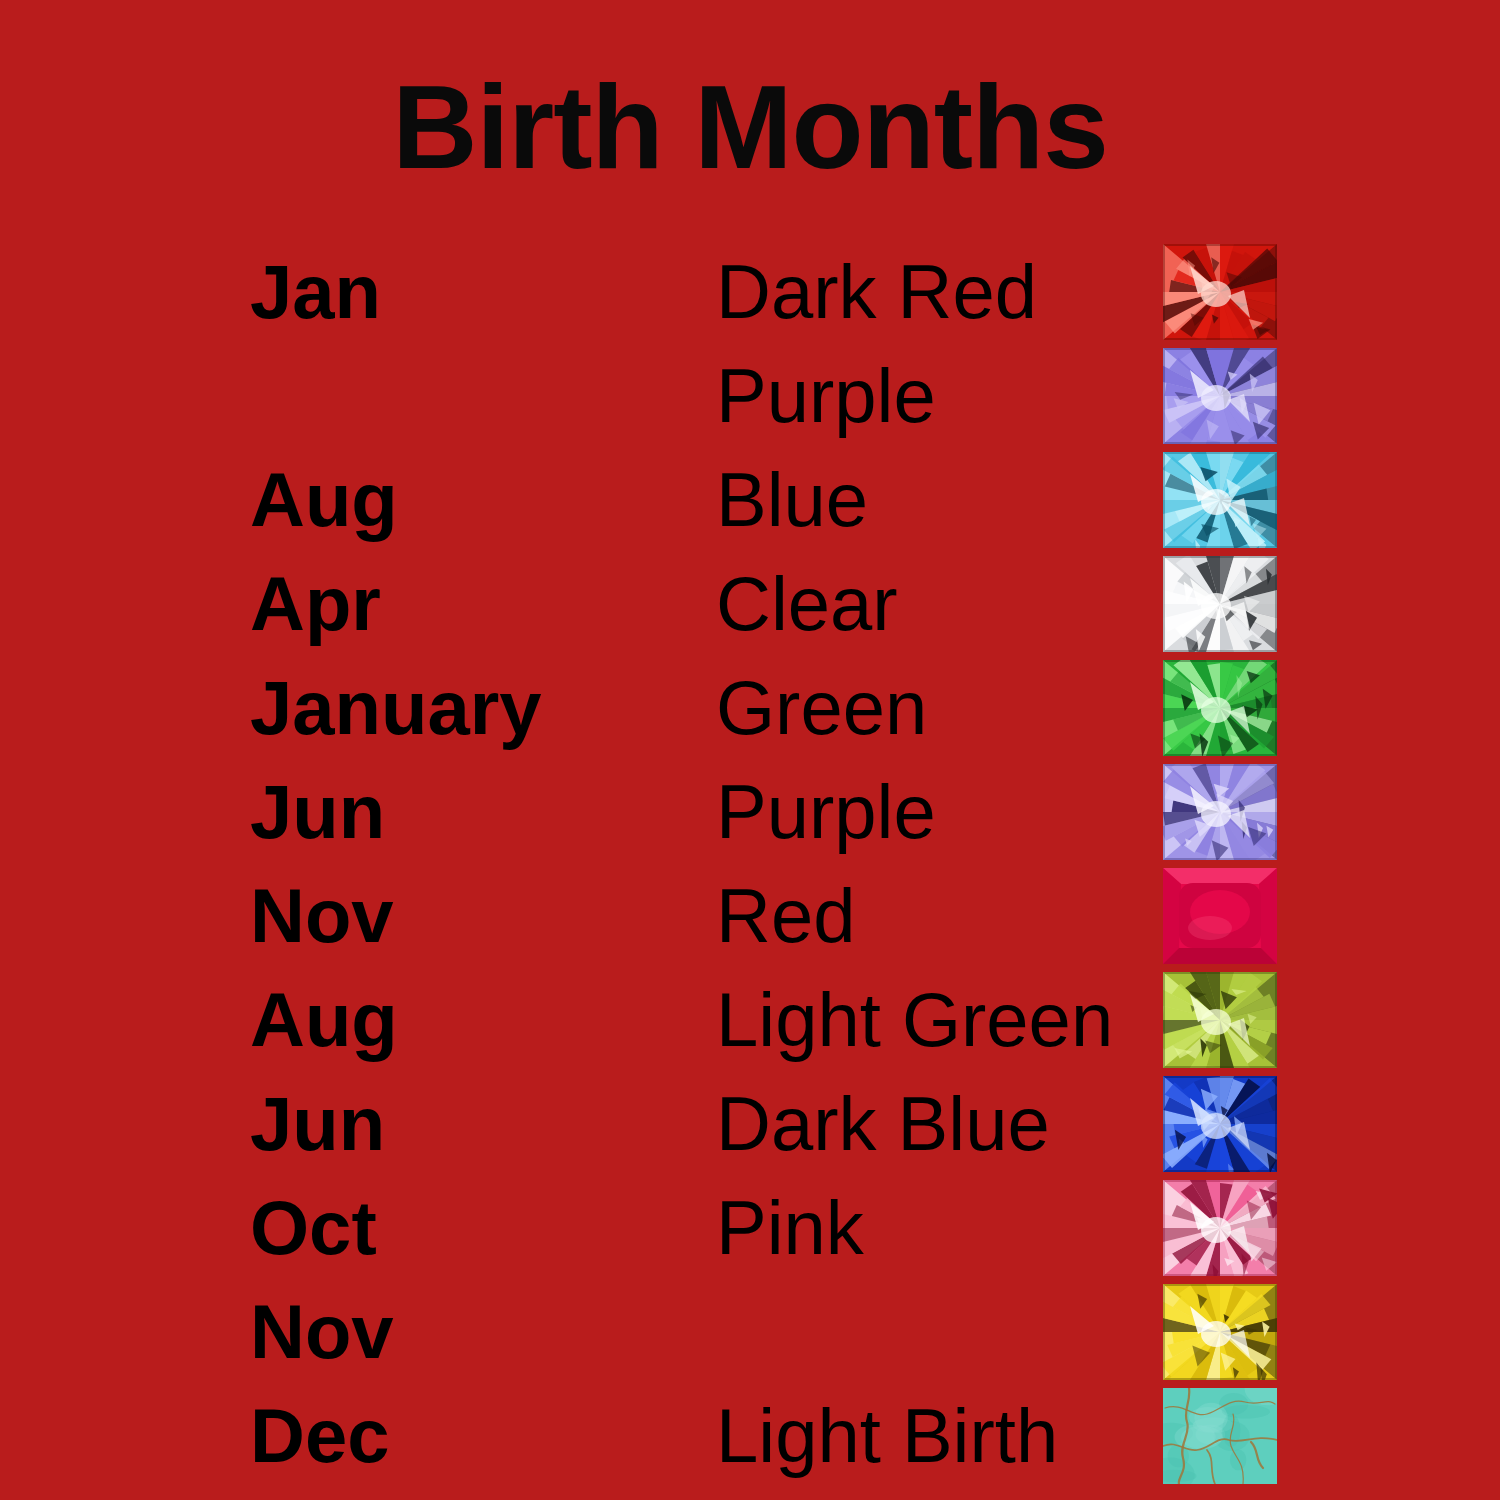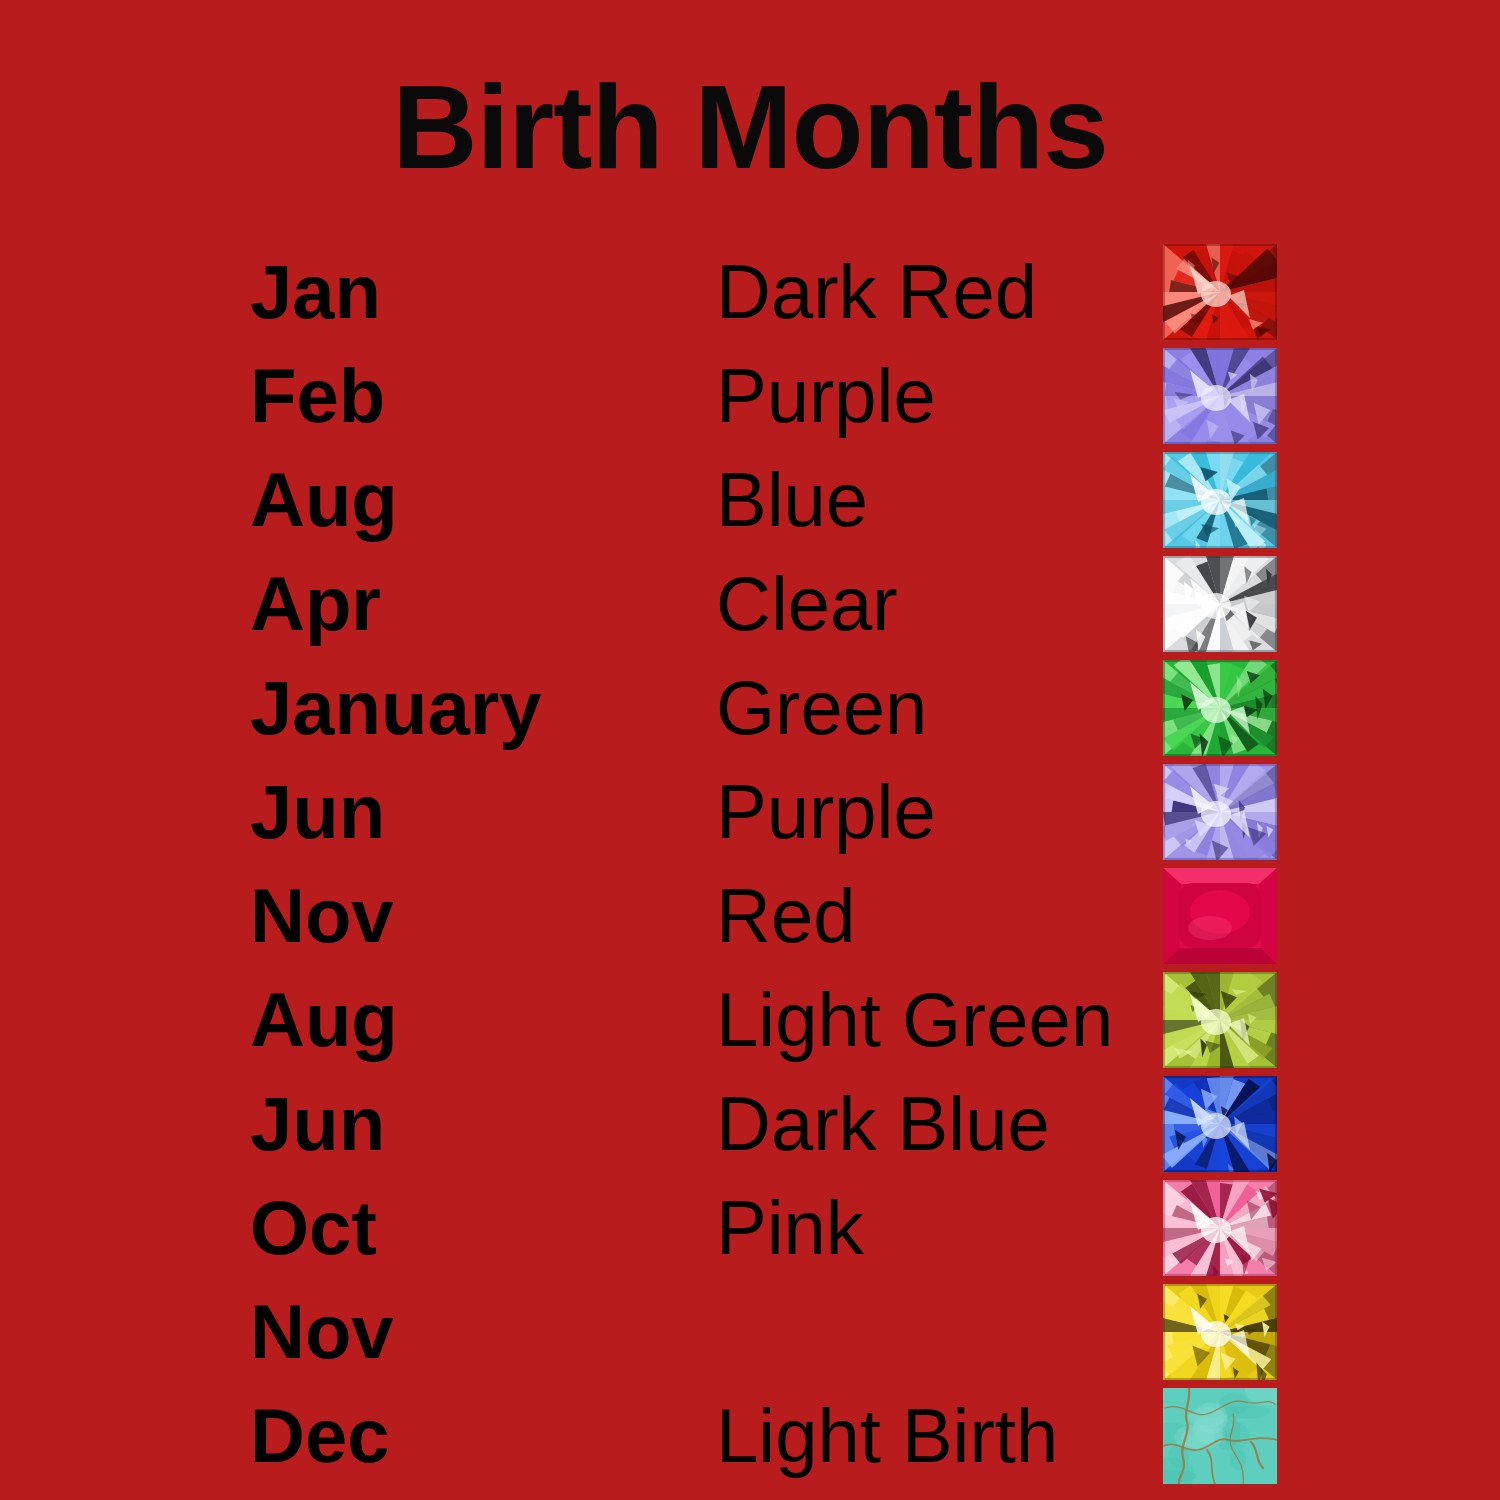--- a/index.html
+++ b/index.html
@@ -149,21 +149,20 @@
               <polygon points="63.5,28.2 78.9,33.3 68.1,42.7" fill="#4a0805" fill-opacity="0.5210844426881522"></polygon>
               <ellipse cx="53" cy="50" rx="15" ry="13" fill="#ffd9cf" fill-opacity="0.75"></ellipse>
               <polygon points="27,22 51,42 35,50" fill="#ffd9cf" fill-opacity="0.85"></polygon>
               <polygon points="87,74 65,52 81,46" fill="#ffd9cf" fill-opacity="0.7"></polygon>
               <rect x="0" y="0" width="114" height="96" fill="none" stroke="#4a0805" stroke-opacity="0.35" stroke-width="4"></rect>
             </svg>
           </div>
         </div>
       </div>
       <div class="row">
-        <div class="cell-month">Feb</div>
         <div class="cell-color">Purple</div>
         <div class="cell-gem">
           <div class="gem">
             <svg viewBox="0 0 114 96" preserveAspectRatio="none">
               <rect x="0" y="0" width="114" height="96" fill="#9d92ec"></rect>
               <polygon points="0,0 114,0 57,48" fill="#7e72dd" fill-opacity="0.55"></polygon>
               <polygon points="114,0 114,96 57,48" fill="#2b2560" fill-opacity="0.55"></polygon>
               <polygon points="114,96 0,96 57,48" fill="#7e72dd" fill-opacity="0.55"></polygon>
               <polygon points="0,96 0,0 57,48" fill="#cfc9f8" fill-opacity="0.55"></polygon>
               <polygon points="57,48 119.0,48.0 116.9,62.8" fill="#9d92ec" fill-opacity="0.6770483732316643"></polygon>

